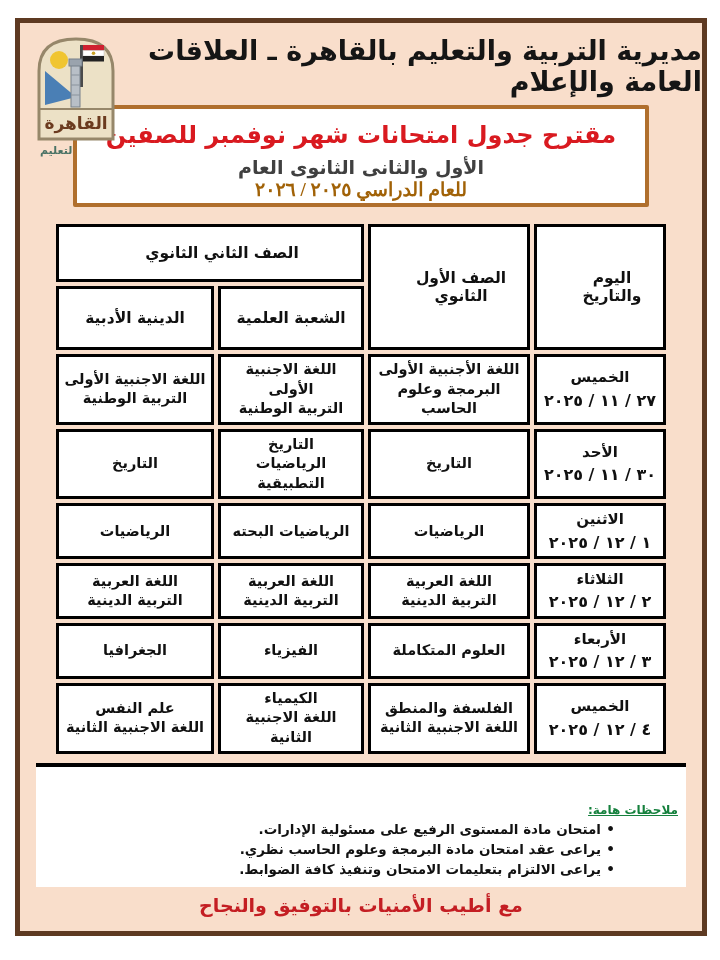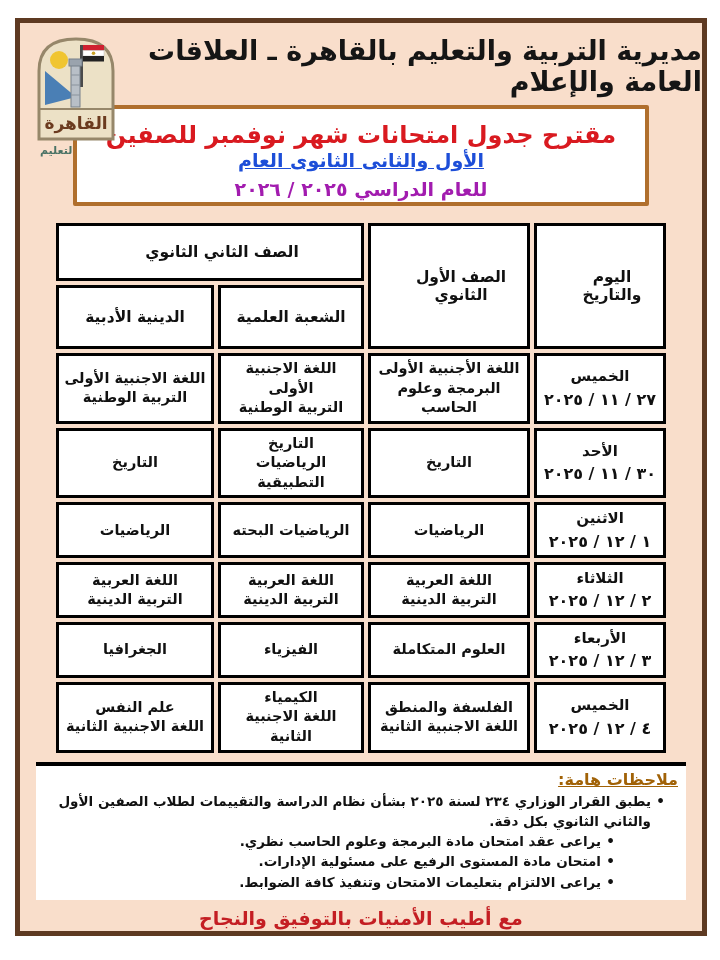--- a/index.html
+++ b/index.html
@@ -25,22 +25,22 @@
     font-size:11px;font-weight:bold;color:#4a7265;text-align:center;white-space:nowrap;
   }
   
   .title-box{
     position:relative;z-index:2;
     width:552px;margin:8px auto 0;background:#ffffff;
     border:4px solid #b06f2d;border-radius:2px;
     text-align:center;padding:12px 8px 2px;
   }
   .t1{color:#d91a20;font-size:24px;font-weight:bold;}
-  .t2{color:#1d4ed8;font-size:19px;font-weight:bold;text-decoration:underline;}
-  .t3{color:#a21caf;font-size:19px;font-weight:bold;margin-top:7px;}
+  .t2{color:#404040;font-size:19px;font-weight:bold;margin-top:7px;}
+  .t3{color:#a16207;font-size:19px;font-weight:bold;font-family:Liberation Serif, serif;}
   
   table.schedule{
     margin:13px auto 0;border-collapse:separate;border-spacing:4px;
     width:614px;table-layout:fixed;
   }
   table.schedule th,table.schedule td{
     background:#ffffff;border:3px solid #000000;
     font-weight:bold;text-align:center;vertical-align:middle;
     padding:3px 2px;color:#111;
   }
@@ -50,21 +50,21 @@
   tr.hrow2 th{height:52px;}
   tbody tr{height:50px;}
   td .day{font-size:15px;}
   td .date{font-size:16px;margin-top:2px;}
   
   .notes{
     width:650px;margin:5px auto 0;background:#ffffff;
     border-top:4px solid #000;box-sizing:border-box;
     padding:4px 8px 8px;
   }
-  .notes-heading{font-size:16px;font-weight:bold;text-decoration:underline;color:#a16207;}
+  .notes-heading{font-size:12px;font-weight:bold;text-decoration:underline;color:#15803d;margin-top:32px;}
   .notes ul{margin:2px 0 0;padding:0;list-style:none;}
   .notes li{
     position:relative;font-size:13.5px;font-weight:bold;color:#111;
     line-height:1.5;padding-right:15px;text-align:right;
   }
   .notes li::before{content:"•";position:absolute;right:1px;top:0;}
   .notes li.lvl1{margin-right:12px;}
   .notes li.lvl2{margin-right:62px;}
   
   .wishes{text-align:center;color:#c41e23;font-weight:bold;font-size:19px;margin-top:7px;}
@@ -169,22 +169,21 @@
 اللغة الاجنبية الثانية</td>
         <td>علم النفس
 اللغة الاجنبية الثانية</td>
       </tr>
     </tbody>
   </table>
 
   <div class="notes">
     <div class="notes-heading">ملاحظات هامة:</div>
     <ul>
-      <li class="lvl1">يطبق القرار الوزاري ٢٣٤ لسنة ٢٠٢٥ بشأن نظام الدراسة والتقييمات لطلاب الصفين الأول والثاني الثانوي بكل دقة.</li>
+      <li class="lvl2">امتحان مادة المستوى الرفيع على مسئولية الإدارات.</li>
       <li class="lvl2">يراعى عقد امتحان مادة البرمجة وعلوم الحاسب نظري.</li>
-      <li class="lvl2">امتحان مادة المستوى الرفيع على مسئولية الإدارات.</li>
       <li class="lvl2">يراعى الالتزام بتعليمات الامتحان وتنفيذ كافة الضوابط.</li>
     </ul>
   </div>
 
   <div class="wishes">مع أطيب الأمنيات بالتوفيق والنجاح</div>
 
 </div>
 
 </body></html>

